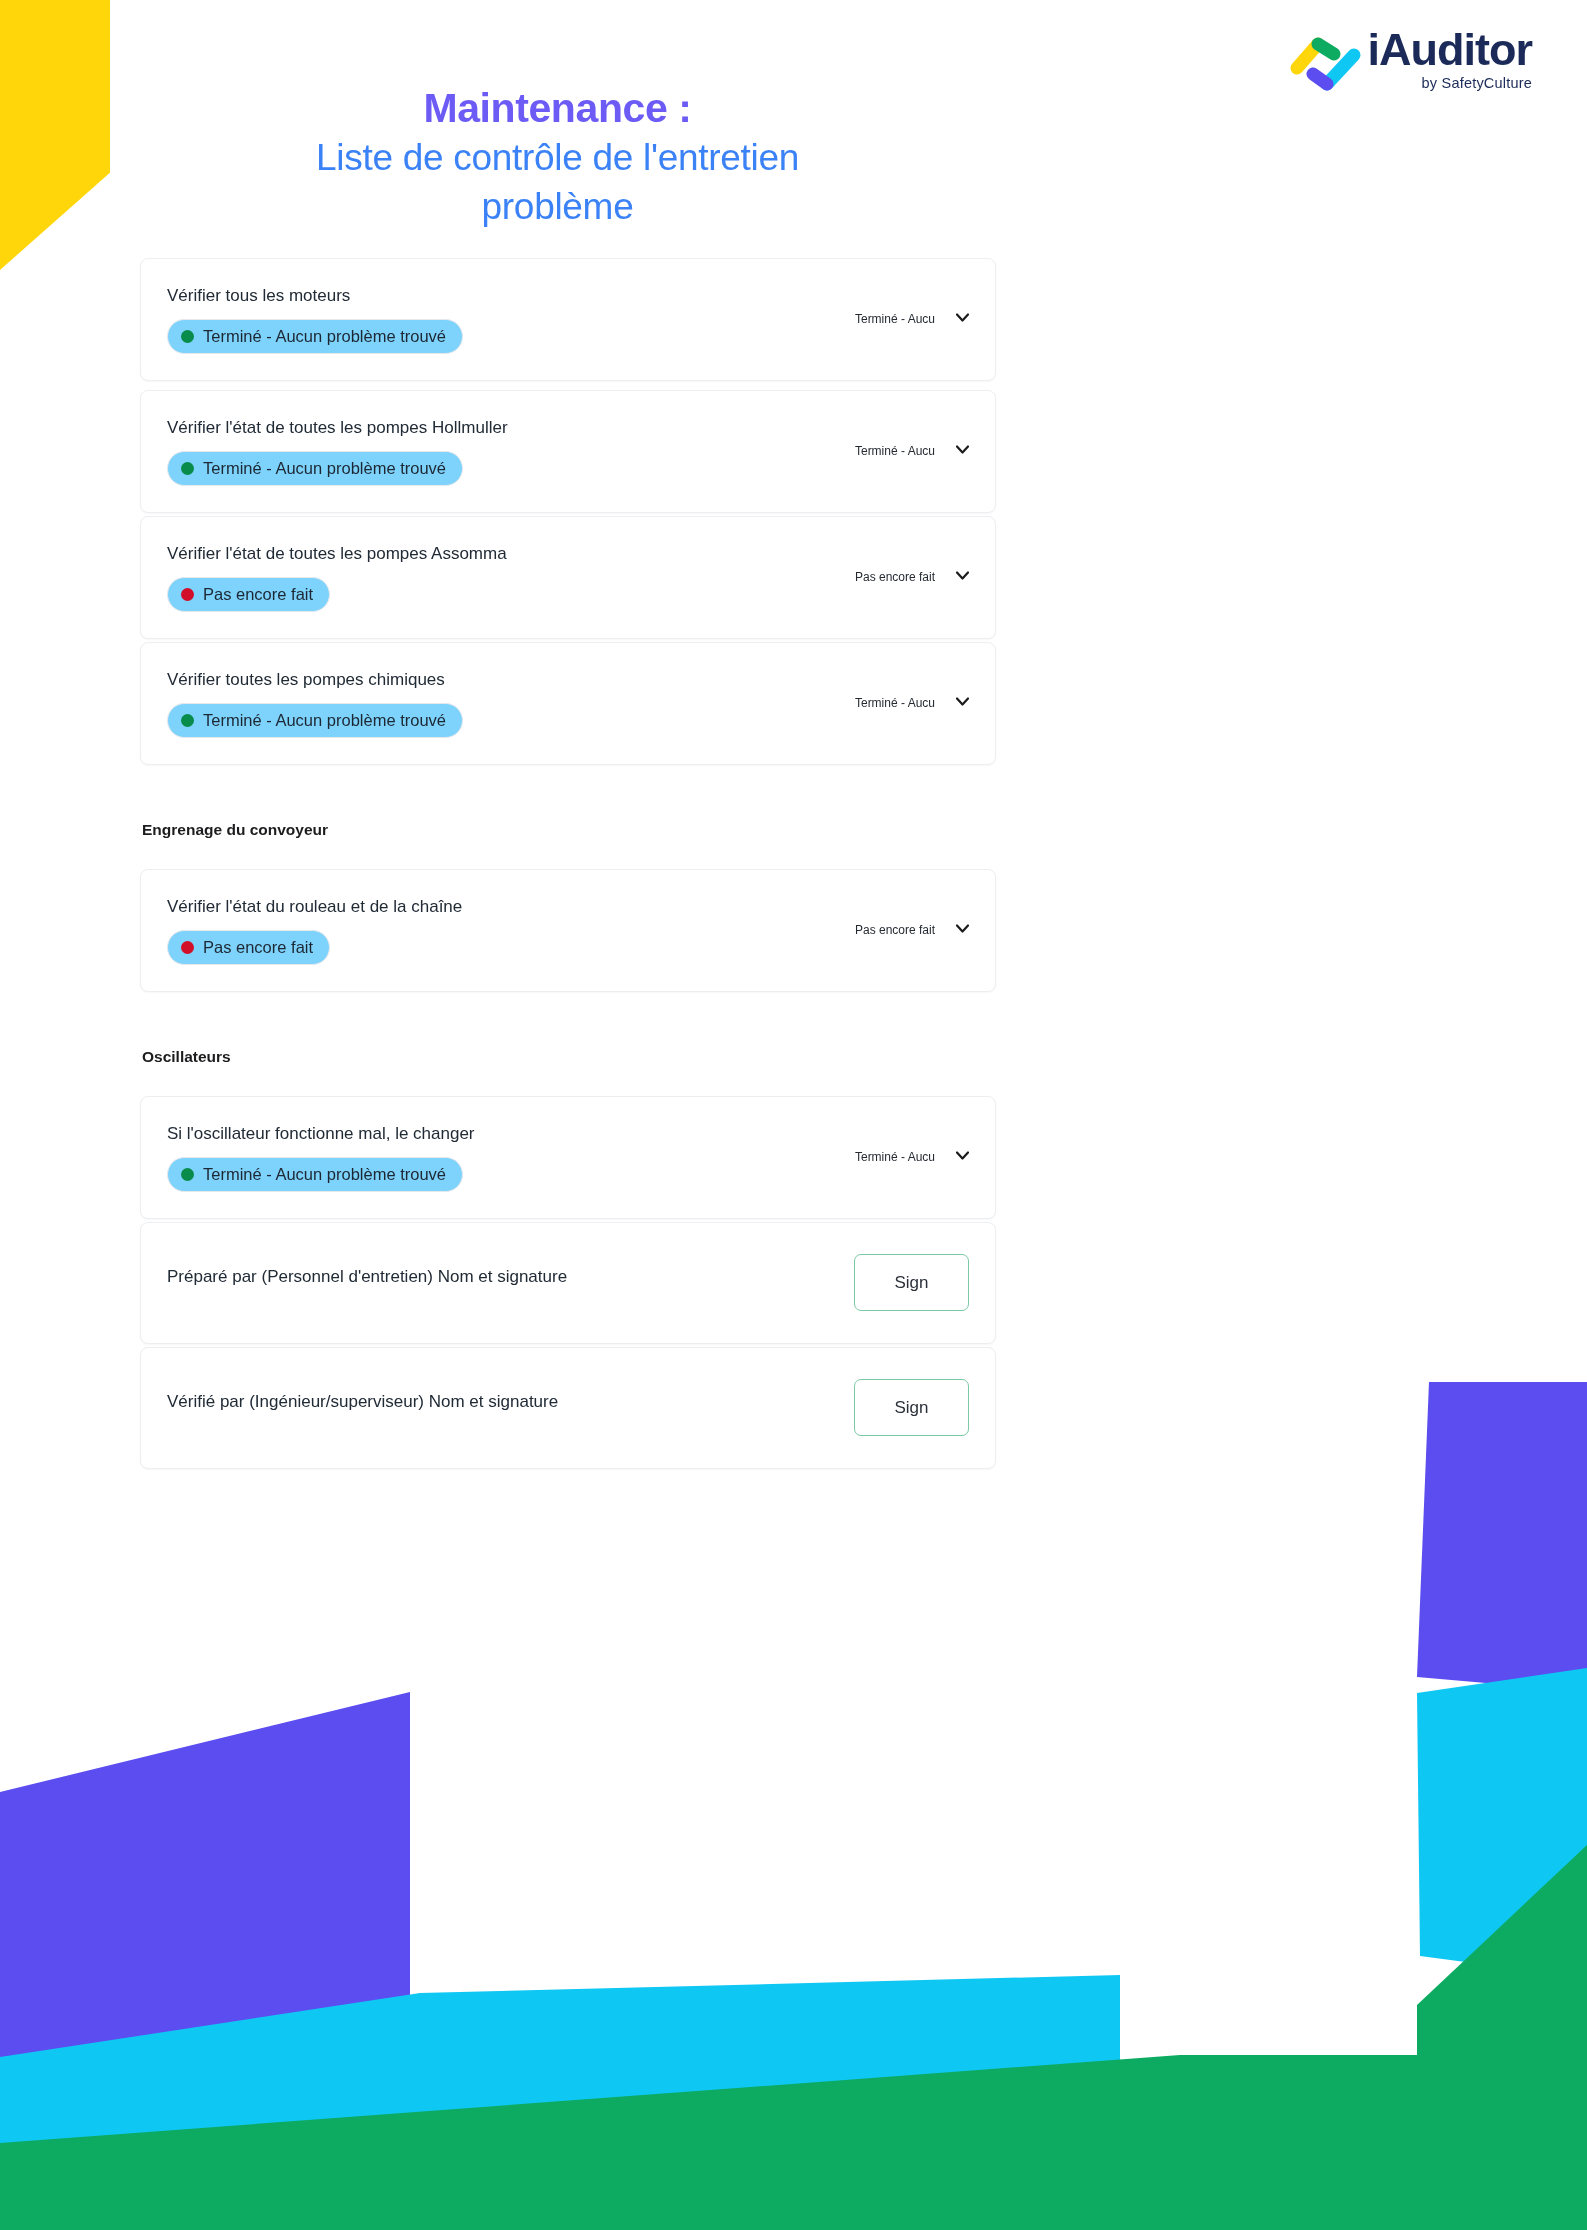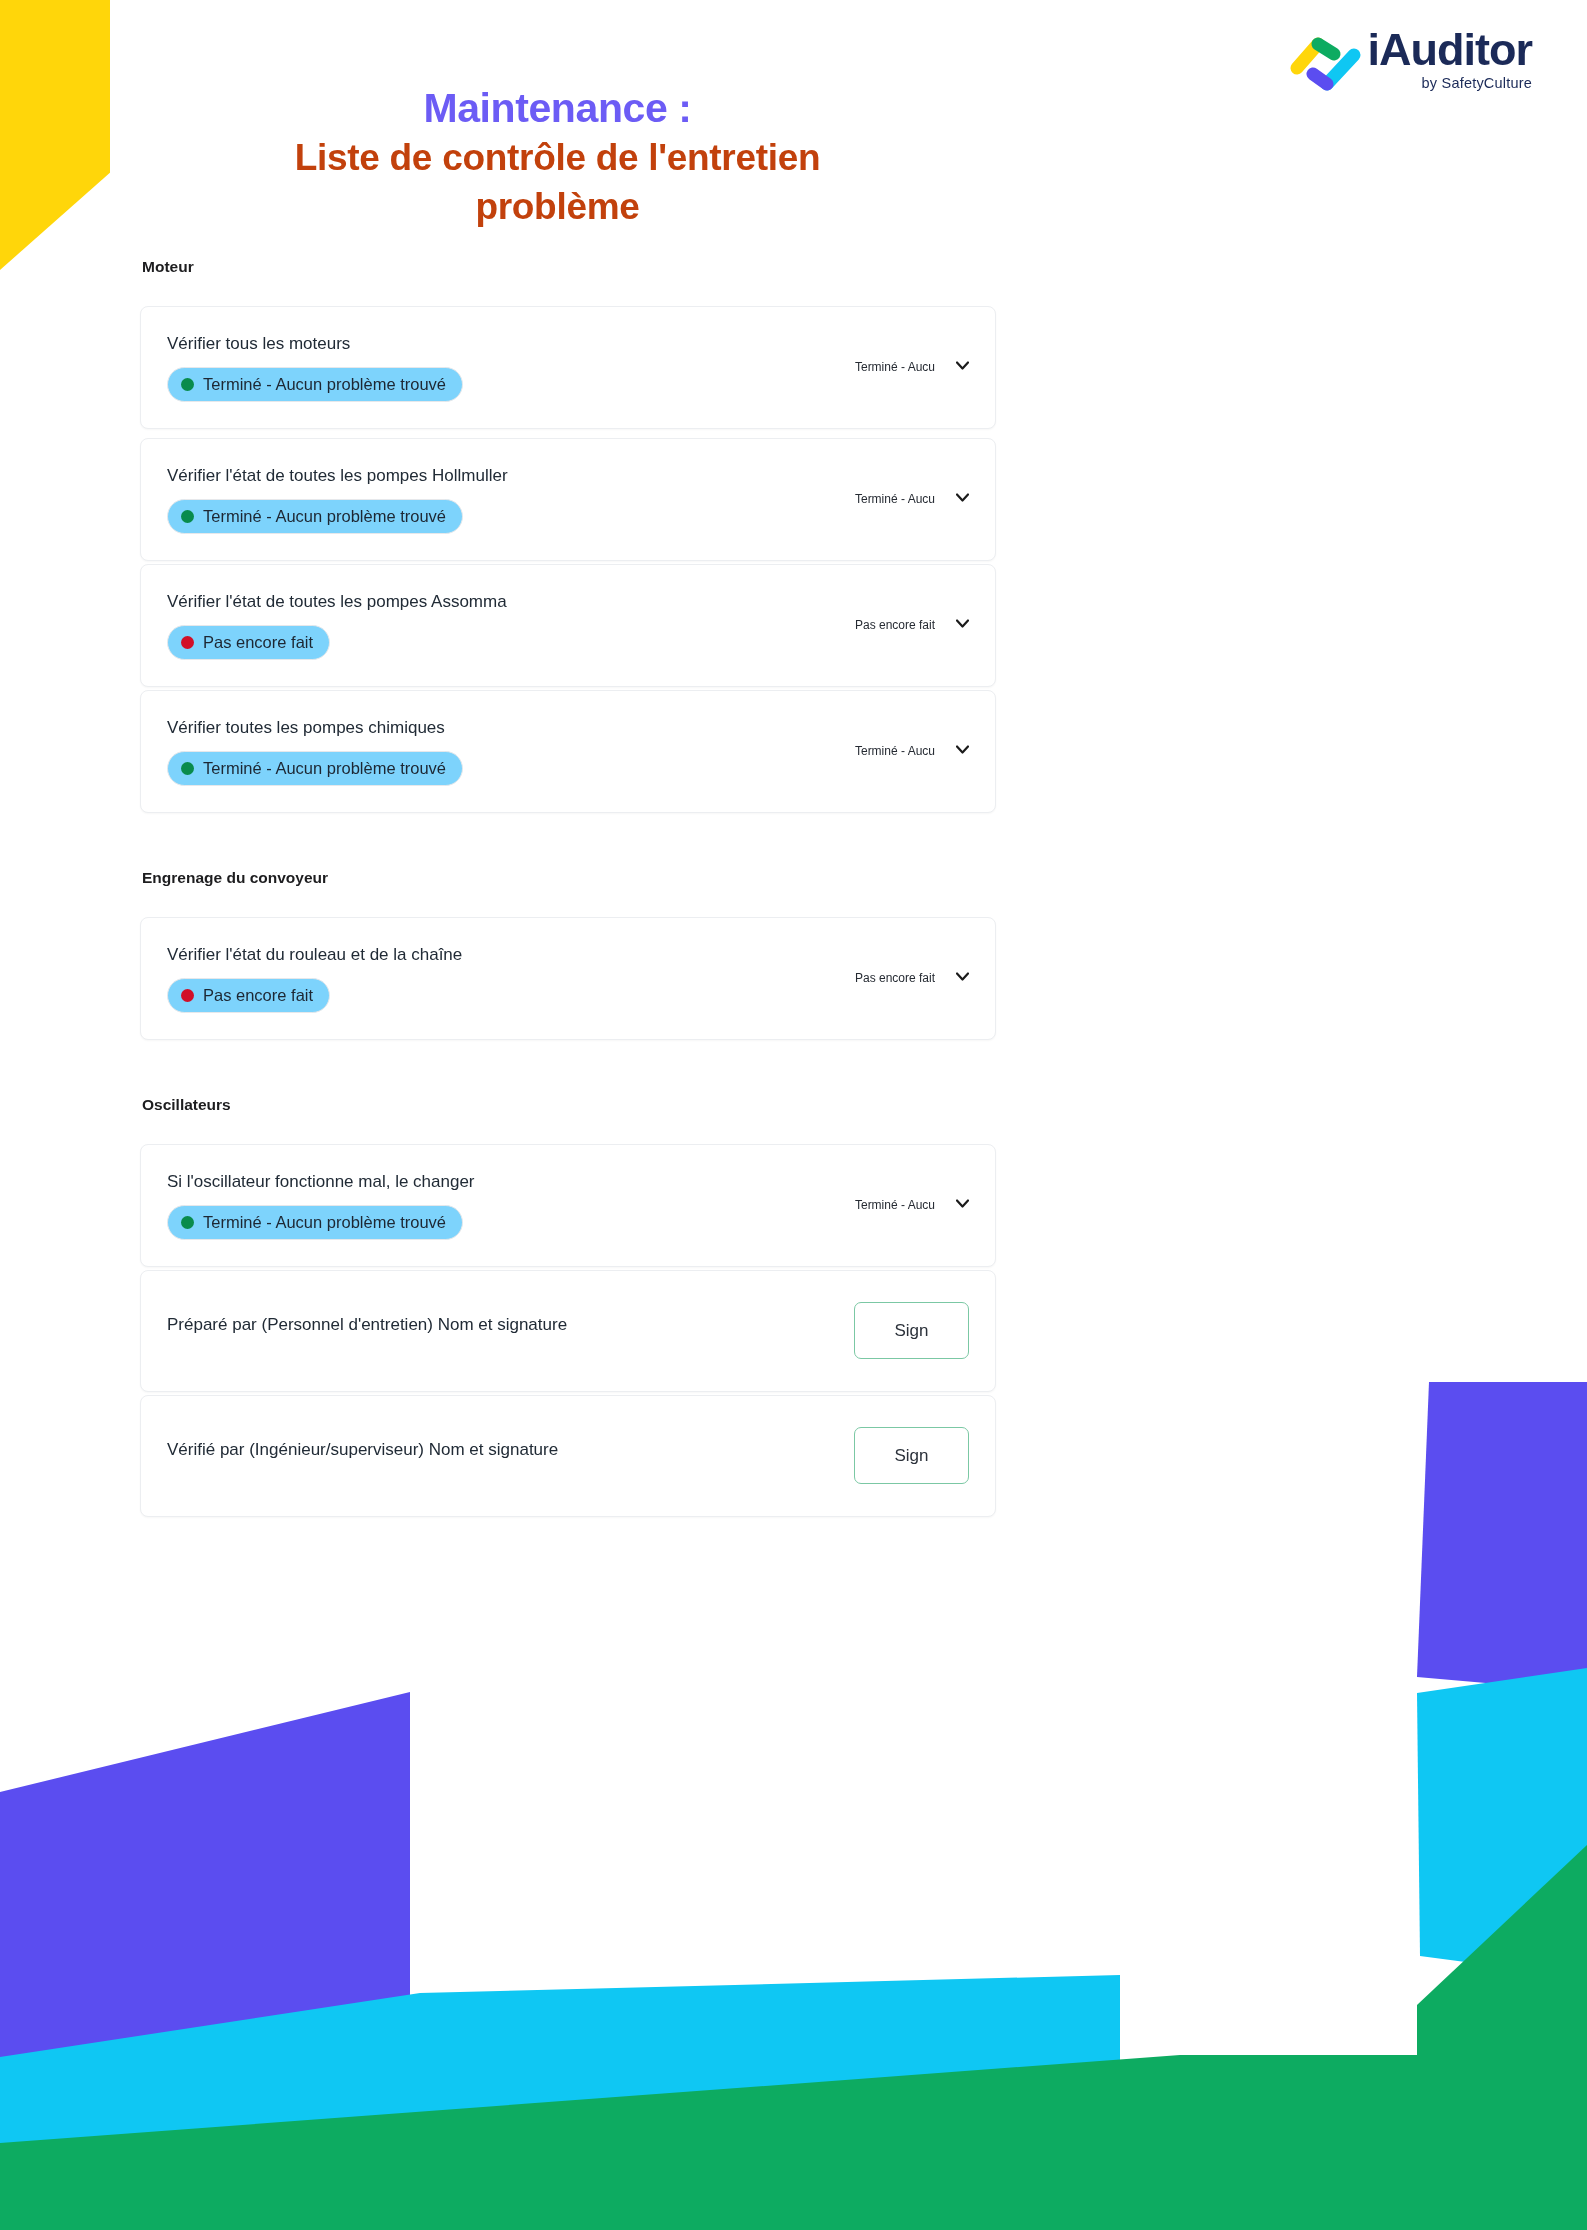--- a/index.html
+++ b/index.html
@@ -131,22 +131,22 @@
   }
   .title-line1 {
     font-size: 41px;
     font-weight: bold;
     color: #6C5CF5;
     line-height: 1.28;
     letter-spacing: -0.4px;
   }
   .title-line2 {
     font-size: 37px;
-    font-weight: bold;
-    color: #c2410c;
+    font-weight: normal;
+    color: #3b82f6;
     line-height: 1.32;
     letter-spacing: -0.3px;
   }
 
   
   .checklist {
     position: absolute;
     left: 140px; top: 258px;
     width: 856px;
     z-index: 10;
@@ -279,21 +279,20 @@
   </div>
 
   <div class="title-block">
     <div class="title-line1">Maintenance :</div>
     <div class="title-line2">Liste de contrôle de l'entretien</div>
     <div class="title-line2">problème</div>
   </div>
 
   <div class="checklist">
 
-    <div class="section-header">Moteur</div>
     <div class="card-group">
       <div class="card">
         <div class="card-left">
           <div class="card-question">Vérifier tous les moteurs</div>
           <div class="pill">
             <span class="dot dot-green"></span>
             <span>Terminé - Aucun problème trouvé</span>
           </div>
         </div>
         <div class="card-right">

